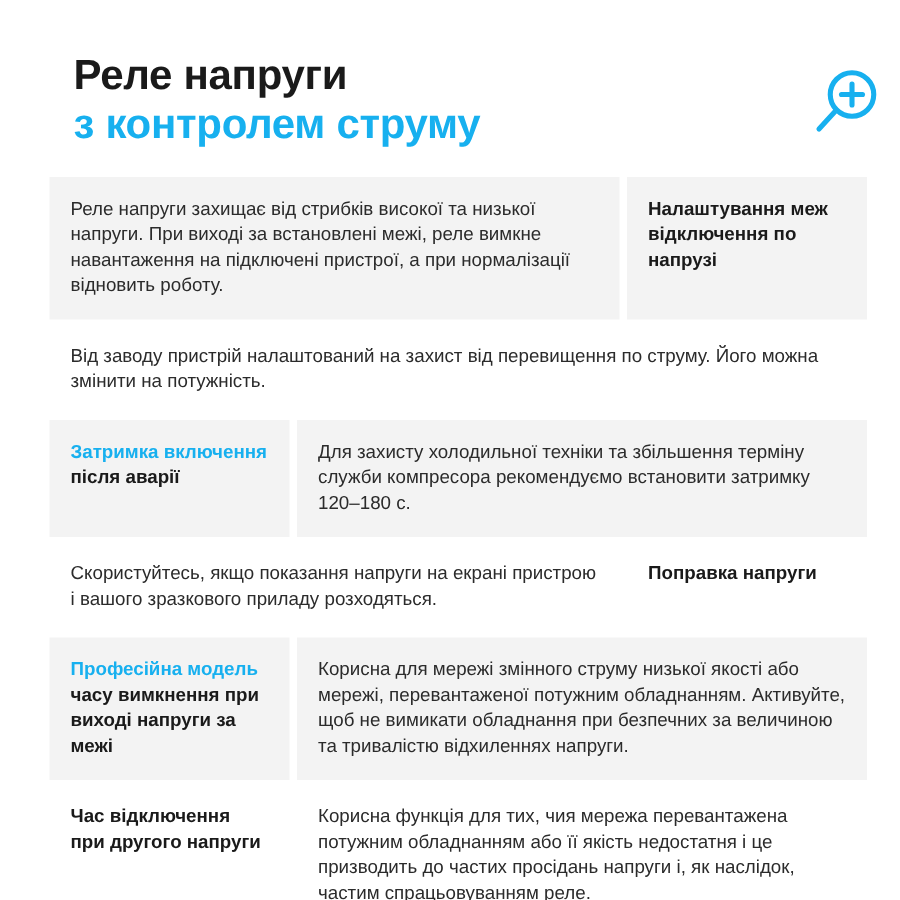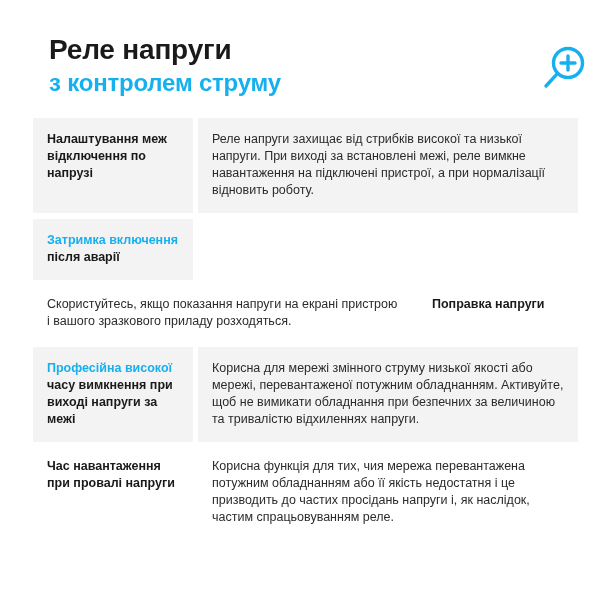--- a/index.html
+++ b/index.html
@@ -39,21 +39,21 @@
   .title-line-1 {
     font-size: 28px;
     font-weight: bold;
     color: #1a1a1a;
     line-height: 33px;
     letter-spacing: -0.2px;
     white-space: nowrap;
   }
 
   .title-line-2 {
-    font-size: 24px;
+    font-size: 28px;
     font-weight: bold;
     color: #17b0ef;
     line-height: 33px;
     letter-spacing: -0.2px;
     white-space: nowrap;
   }
 
   .zoom-icon-wrap {
     position: absolute;
     right: 22px;
@@ -134,58 +134,64 @@
         <circle cx="33" cy="22" r="14.5" fill="none" stroke="#17b0ef" stroke-width="3.4"></circle>
         <line x1="33" y1="15" x2="33" y2="29" stroke="#17b0ef" stroke-width="3.4" stroke-linecap="round"></line>
         <line x1="26" y1="22" x2="40" y2="22" stroke="#17b0ef" stroke-width="3.4" stroke-linecap="round"></line>
         <line x1="22.6" y1="32.4" x2="11" y2="45" stroke="#17b0ef" stroke-width="3.4" stroke-linecap="round"></line>
       </svg>
     </div>
   </div>
 
   <div class="table">
       <div class="row shaded">
+        <div class="cell cell-desc">
+          <div class="desc">Реле напруги захищає від стрибків високої та низької напруги. При виході за встановлені межі, реле вимкне навантаження на підключені пристрої, а при нормалізації відновить роботу.</div>
+        </div>
         <div class="cell cell-term">
           <div class="term"><span>Налаштування меж відключення по напрузі</span></div>
-        </div>
-        <div class="cell cell-desc">
-          <div class="desc">Реле напруги захищає від стрибків високої та низької напруги. При виході за встановлені межі, реле вимкне навантаження на підключені пристрої, а при нормалізації відновить роботу.</div>
         </div>
       </div>
       <div class="spacer"></div>
       <div class="row plain">
+        <div class="cell cell-desc">
+          <div class="desc">Від заводу пристрій налаштований на захист від перевищення по струму. Його можна змінити на потужність.</div>
+        </div>
       </div>
       <div class="spacer"></div>
       <div class="row shaded">
         <div class="cell cell-term">
           <div class="term"><span class="hl">Затримка включення </span><span>після аварії</span></div>
+        </div>
+        <div class="cell cell-desc">
+          <div class="desc">Для захисту холодильної техніки та збільшення терміну служби компресора рекомендуємо встановити затримку 120–180 с.</div>
         </div>
       </div>
       <div class="spacer"></div>
       <div class="row plain">
         <div class="cell cell-desc">
           <div class="desc">Скористуйтесь, якщо показання напруги на екрані пристрою і вашого зразкового приладу розходяться.</div>
         </div>
         <div class="cell cell-term">
           <div class="term"><span>Поправка напруги</span></div>
         </div>
       </div>
       <div class="spacer"></div>
       <div class="row shaded">
         <div class="cell cell-term">
-          <div class="term"><span class="hl">Професійна високої </span><span>часу вимкнення при виході напруги за межі</span></div>
+          <div class="term"><span class="hl">Професійна модель </span><span>часу вимкнення при виході напруги за межі</span></div>
         </div>
         <div class="cell cell-desc">
           <div class="desc">Корисна для мережі змінного струму низької якості або мережі, перевантаженої потужним обладнанням. Активуйте, щоб не вимикати обладнання при безпечних за величиною та тривалістю відхиленнях напруги.</div>
         </div>
       </div>
       <div class="spacer"></div>
       <div class="row plain">
         <div class="cell cell-term">
-          <div class="term"><span>Час навантаження при провалі напруги</span></div>
+          <div class="term"><span>Час відключення при другого напруги</span></div>
         </div>
         <div class="cell cell-desc">
           <div class="desc">Корисна функція для тих, чия мережа перевантажена потужним обладнанням або її якість недостатня і це призводить до частих просідань напруги і, як наслідок, частим спрацьовуванням реле.</div>
         </div>
       </div>
     </div>
 
 </div>
 
 </body></html>

